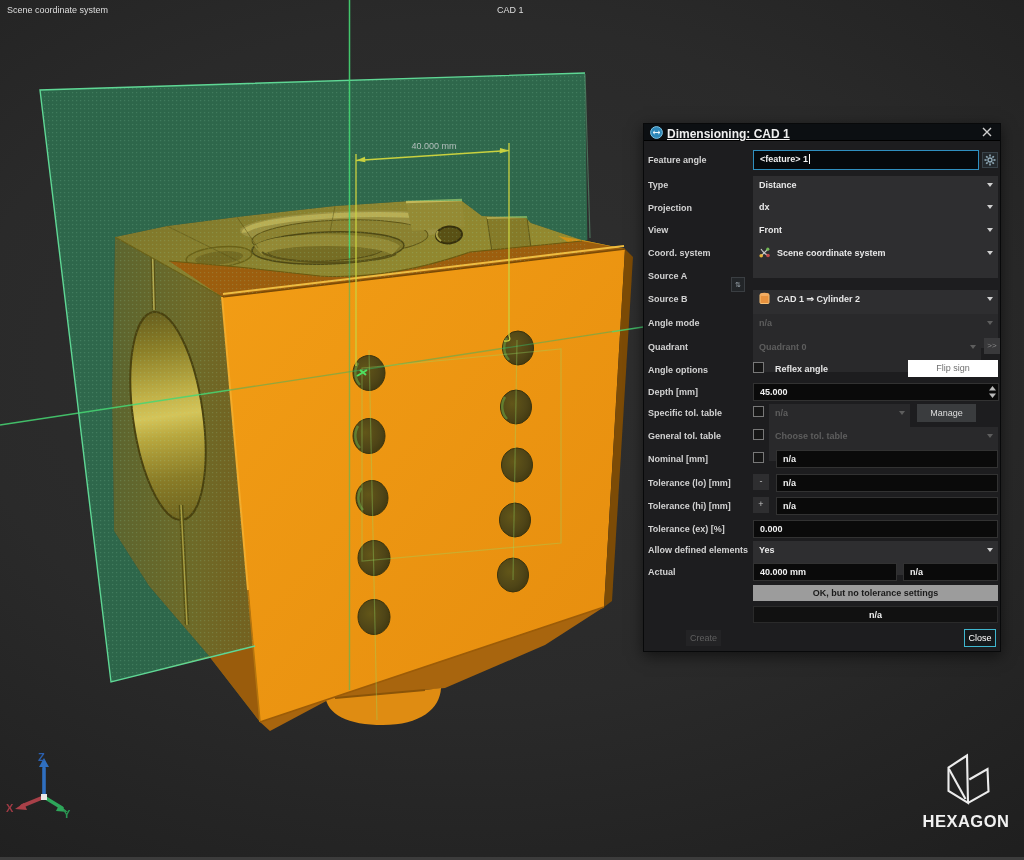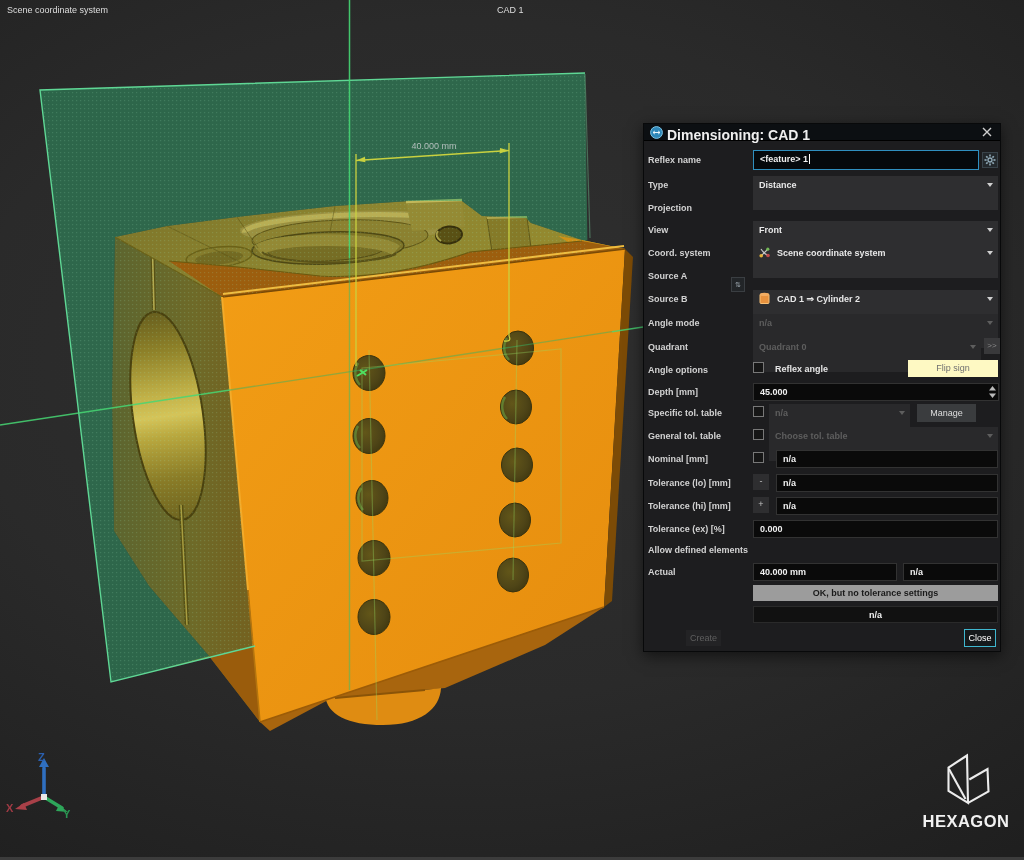--- a/index.html
+++ b/index.html
@@ -199,27 +199,27 @@
     </g>
     <text x="966" y="827" font-size="16.5" font-weight="bold" fill="#f2f2f2" text-anchor="middle" letter-spacing="0.5">HEXAGON</text>
   </svg>
   <div id="dlg">
     <div id="dlgtitle">
       <svg width="13" height="13" style="position:absolute;left:6px;top:1.5px">
         <circle cx="6.5" cy="6.5" r="6" fill="#2e87b8"></circle>
         <circle cx="6.5" cy="6.5" r="5.9" fill="none" stroke="#7fc3e2" stroke-width="1"></circle>
         <path d="M3,6.5 L10,6.5 M3,6.5 l1.8,-1.5 M3,6.5 l1.8,1.5 M10,6.5 l-1.8,-1.5 M10,6.5 l-1.8,1.5" stroke="#eaf6fc" stroke-width="1" fill="none"></path>
       </svg>
-      <span style="position:absolute;left:23px;top:3px;font-size:14px;font-weight:bold;color:#efefef;">Dimensioning: CAD 1</span>
+      <span style="position:absolute;left:23px;top:3px;font-size:12px;font-weight:bold;color:#efefef;text-decoration:underline;">Dimensioning: CAD 1</span>
       <svg width="10" height="10" style="position:absolute;right:8px;top:3px">
         <path d="M1,1 L9,9 M9,1 L1,9" stroke="#cfcfcf" stroke-width="1.4"></path>
       </svg>
     </div>
 
-    <span class="lbl" style="top:31px">Reflex name</span>
+    <span class="lbl" style="top:31px">Feature angle</span>
     <div class="inp" style="left:109px;top:26px;width:226px;height:20px;border:1.5px solid #2f8fbf;background:#05090c;line-height:17px;">&lt;feature&gt; 1<span style="display:inline-block;width:1px;height:10px;background:#fff;vertical-align:-2px;margin-left:1px"></span></div>
     <div class="btn" style="left:338px;top:28px;width:16px;height:16px;background:#23282c;border:1px solid #39434a;">
       <svg width="12" height="12" style="margin-top:1px">
         <circle cx="6" cy="6" r="2" fill="none" stroke="#93acba" stroke-width="1.3"></circle>
         <g stroke="#93acba" stroke-width="1.6">
           <line x1="6" y1="0.5" x2="6" y2="2.6"></line>
             <line x1="6" y1="9.4" x2="6" y2="11.5"></line>
           <line x1="0.5" y1="6" x2="2.6" y2="6"></line>
             <line x1="9.4" y1="6" x2="11.5" y2="6"></line>
           <line x1="2.2" y1="2.2" x2="3.6" y2="3.6"></line>
@@ -227,20 +227,21 @@
           <line x1="9.8" y1="2.2" x2="8.4" y2="3.6"></line>
             <line x1="3.6" y1="8.4" x2="2.2" y2="9.8"></line>
         </g>
       </svg>
     </div>
 
     <span class="lbl" style="top:56px">Type</span>
     <div class="dd" style="left:109px;top:52px;width:245px;">Distance<span class="arr"></span></div>
 
     <span class="lbl" style="top:79px">Projection</span>
+    <div class="dd" style="left:109px;top:74px;width:245px;">dx<span class="arr"></span></div>
 
     <span class="lbl" style="top:101px">View</span>
     <div class="dd" style="left:109px;top:97px;width:245px;">Front<span class="arr"></span></div>
 
     <span class="lbl" style="top:124px">Coord. system</span>
     <div class="dd" style="left:109px;top:120px;width:245px;padding-left:24px;">
       <svg width="13" height="13" style="position:absolute;left:5px;top:2px">
         <path d="M3,10 L10,3 M3,3 C5,6 8,9 11,10" stroke="#c8c8c8" stroke-width="1.2" fill="none"></path>
         <circle cx="3.2" cy="9.8" r="1.8" fill="#e4b33a"></circle>
         <circle cx="10" cy="9.5" r="1.8" fill="#c04a4a"></circle>
@@ -261,21 +262,21 @@
     <span class="lbl" style="top:194px">Angle mode</span>
     <div class="dd dis" style="left:109px;top:190px;width:245px;">n/a<span class="arr"></span></div>
 
     <span class="lbl" style="top:218px">Quadrant</span>
     <div class="dd dis" style="left:109px;top:214px;width:228px;">Quadrant 0<span class="arr"></span></div>
     <div class="btn" style="left:340px;top:214px;width:16px;height:16px;color:#8a8a8a;font-size:8px;line-height:15px;">&gt;&gt;</div>
 
     <span class="lbl" style="top:241px">Angle options</span>
     <div class="cb" style="left:109px;top:238px;"></div>
     <span style="position:absolute;left:131px;top:240px;font-size:9px;color:#e4e4e4;font-weight:bold;">Reflex angle</span>
-    <div class="btn" style="left:264px;top:236px;width:90px;height:17px;background:#fef9c3;color:#707070;line-height:17px;">Flip sign</div>
+    <div class="btn" style="left:264px;top:236px;width:90px;height:17px;background:#ffffff;color:#707070;line-height:17px;">Flip sign</div>
 
     <span class="lbl" style="top:263px">Depth [mm]</span>
     <div class="inp" style="left:109px;top:259px;width:246px;">45.000</div>
     <svg width="9" height="14" style="position:absolute;left:344px;top:261px">
       <path d="M4.5,1 l3.5,4.5 l-7,0 Z" fill="#bbb"></path>
       <path d="M4.5,13 l3.5,-4.5 l-7,0 Z" fill="#bbb"></path>
     </svg>
 
     <span class="lbl" style="top:284px">Specific tol. table</span>
     <div class="cb" style="left:109px;top:282px;"></div>
@@ -295,20 +296,21 @@
     <div class="inp" style="left:132px;top:350px;width:222px;">n/a</div>
 
     <span class="lbl" style="top:377px">Tolerance (hi) [mm]</span>
     <div class="btn" style="left:109px;top:373px;width:16px;height:16px;background:#2e2e30;color:#c0c0c0;line-height:15px;">+</div>
     <div class="inp" style="left:132px;top:373px;width:222px;">n/a</div>
 
     <span class="lbl" style="top:400px">Tolerance (ex) [%]</span>
     <div class="inp" style="left:109px;top:396px;width:245px;">0.000</div>
 
     <span class="lbl" style="top:421px">Allow defined elements</span>
+    <div class="dd" style="left:109px;top:417px;width:245px;">Yes<span class="arr"></span></div>
 
     <span class="lbl" style="top:443px">Actual</span>
     <div class="inp" style="left:109px;top:439px;width:144px;">40.000 mm</div>
     <div class="inp" style="left:259px;top:439px;width:95px;">n/a</div>
 
     <div class="btn" style="left:109px;top:461px;width:245px;height:16px;background:#9c9c9c;color:#1a1a1a;font-weight:bold;line-height:16px;">OK, but no tolerance settings</div>
     <div class="btn" style="left:109px;top:482px;width:245px;height:17px;background:#111;color:#f0f0f0;font-weight:bold;line-height:17px;border:1px solid #2a2a2a;">n/a</div>
 
     <div class="btn" style="left:6px;top:506px;width:35px;height:16px;background:#232325;color:#5f5f5f;line-height:16px;margin-left:36px;">Create</div>
     <div class="btn" style="left:320px;top:505px;width:32px;height:18px;background:#15191b;color:#fff;line-height:16px;border:1.5px solid #3fb7cf;">Close</div>

